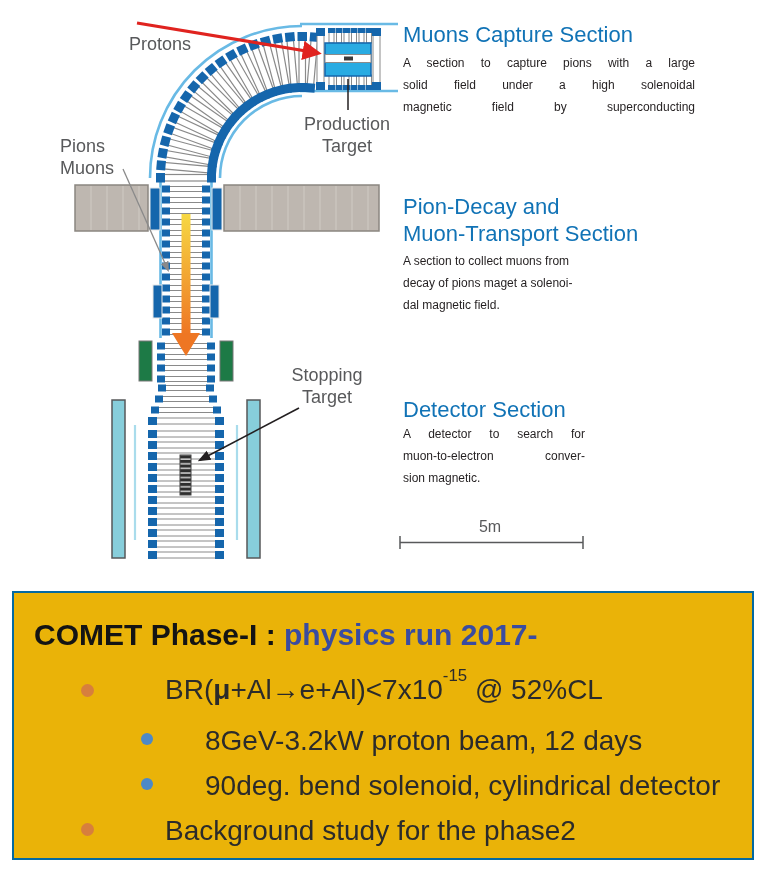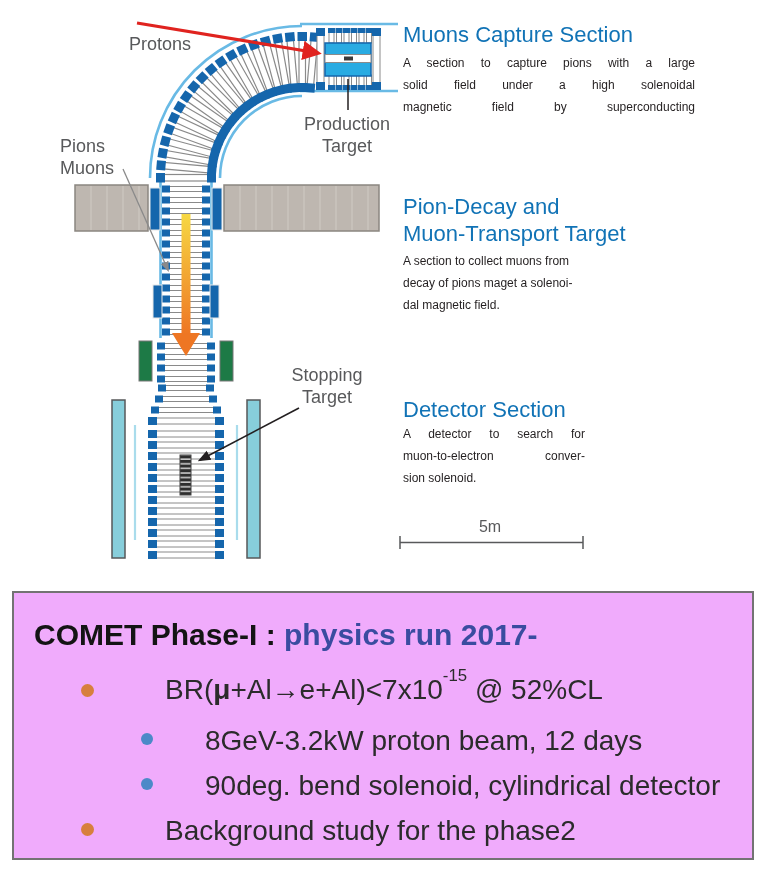--- a/index.html
+++ b/index.html
@@ -7,21 +7,21 @@
         font-family:"Liberation Sans",sans-serif;overflow:hidden;}
   .diagram-svg{position:absolute;left:0;top:0;}
   .svg-label{font-family:"Liberation Sans",sans-serif;font-size:18px;fill:#58595B;}
   .svg-label-sm{font-family:"Liberation Sans",sans-serif;font-size:16px;fill:#58595B;}
 
   .sec-title{position:absolute;color:#1173B6;font-size:22px;line-height:27px;font-weight:normal;}
   .sec-body{position:absolute;color:#231F20;font-size:12px;line-height:22px;}
   .jline{text-align:justify;text-align-last:justify;}
 
   .infobox{position:absolute;left:12px;top:591px;width:738px;height:265px;
-           background:#f0abfc;border:2px solid #737373;}
+           background:#eab308;border:2px solid #0369a1;}
   .ib-title{position:absolute;left:20px;top:25px;font-size:30px;font-weight:bold;
             white-space:nowrap;}
   .ib-title .t-black{color:#141414;}
   .ib-title .t-blue{color:#3A4CA0;}
   .ib-text{position:absolute;font-size:28px;color:#2B2B2B;white-space:nowrap;}
   .ib-text sup{font-size:0.6em;position:relative;top:-0.45em;}
   .dot{position:absolute;border-radius:50%;}
   .dot-orange{width:13px;height:13px;background:#D77F3D;}
   .dot-blue{width:12px;height:12px;background:#4C89C8;}
 </style>
@@ -261,35 +261,35 @@
     <div>Muons Capture Section</div>
   </div>
   <div class="sec-body" style="left:403px;top:52px;width:292px;">
     <div class="jline">A section to capture pions with a large</div>
     <div class="jline">solid field under a high solenoidal</div>
     <div class="jline">magnetic field by superconducting</div>
   </div>
 
   <div class="sec-title" style="left:403px;top:193px;">
     <div>Pion-Decay and</div>
-    <div>Muon-Transport Target</div>
+    <div>Muon-Transport Section</div>
   </div>
   <div class="sec-body" style="left:403px;top:250px;width:240px;">
     <div>A section to collect muons from</div>
     <div>decay of pions maget a solenoi-</div>
     <div>dal magnetic field.</div>
   </div>
 
   <div class="sec-title" style="left:403px;top:396px;">
     <div>Detector Section</div>
   </div>
   <div class="sec-body" style="left:403px;top:423px;width:182px;">
     <div class="jline">A detector to search for</div>
     <div class="jline">muon-to-electron conver-</div>
-    <div>sion solenoid.</div>
+    <div>sion magnetic.</div>
   </div>
 
   <div class="infobox">
     <div class="ib-title">
       <span class="t-black">COMET Phase-I :</span>
       <span class="t-blue">physics run 2017-</span>
     </div>
 
     <span class="dot dot-orange" style="left:67px;top:91px;"></span>
     <div class="ib-text" style="left:151px;top:81px;">

